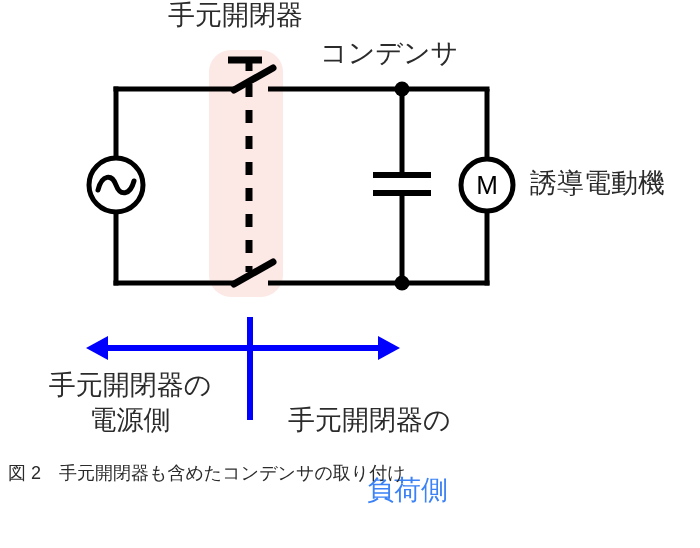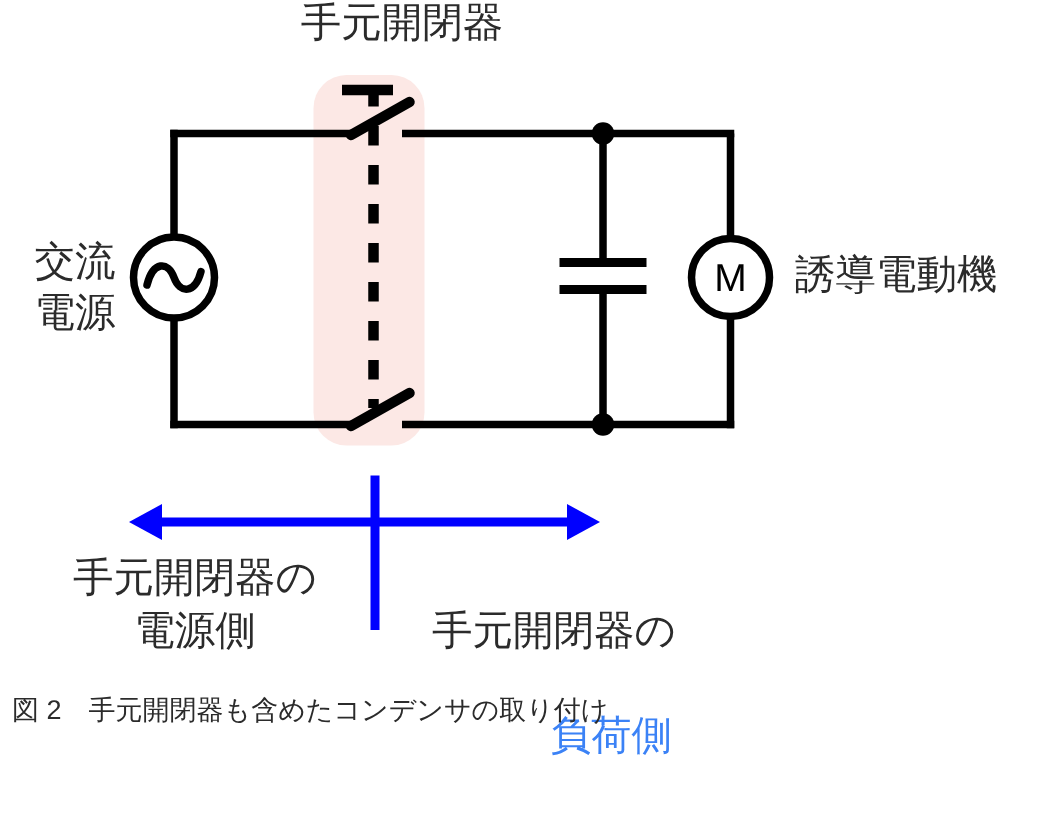--- a/index.html
+++ b/index.html
@@ -35,21 +35,20 @@
     font-family: "Liberation Sans", "DejaVu Sans", sans-serif;
     font-weight: 400;
     white-space: pre;
     line-height: 1.18;
   }
   .lbl-28 { font-size: 27px; }
   #label-switch-title {
     left: 168px;
     top: 0px;
     width: 200px;
-    text-align: center;
   }
   #label-capacitor {
     left: 320px;
     top: 38px;
     width: 190px;
     text-align: left;
   }
   #label-ac-source {
     left: 8px;
     top: 158px;
@@ -163,23 +162,22 @@
       <line x1="250" y1="317" x2="250" y2="420" stroke="#0000ff" stroke-width="6"></line>
       <line x1="98" y1="348" x2="388" y2="348" stroke="#0000ff" stroke-width="6"></line>
       <polygon points="86,348 108,336 108,360" fill="#0000ff"></polygon>
       <polygon points="400,348 378,336 378,360" fill="#0000ff"></polygon>
     </g>
 
   </svg>
 
   <div class="lbl lbl-28" id="label-switch-title">手元開閉器</div>
 
+  <div class="lbl lbl-28" id="label-capacitor">コンデンサ</div>
 
-  <div class="lbl lbl-28" id="label-ac-source">交流
-電源</div>
 
   <div class="lbl lbl-28" id="label-motor">誘導電動機</div>
 
   <div class="lbl lbl-28" id="label-side-source">手元開閉器の
 電源側</div>
 
   <div class="lbl lbl-28" id="label-side-load">
     <span>手元開閉器の</span>
     <span class="load-red">負荷側</span>
   </div>

